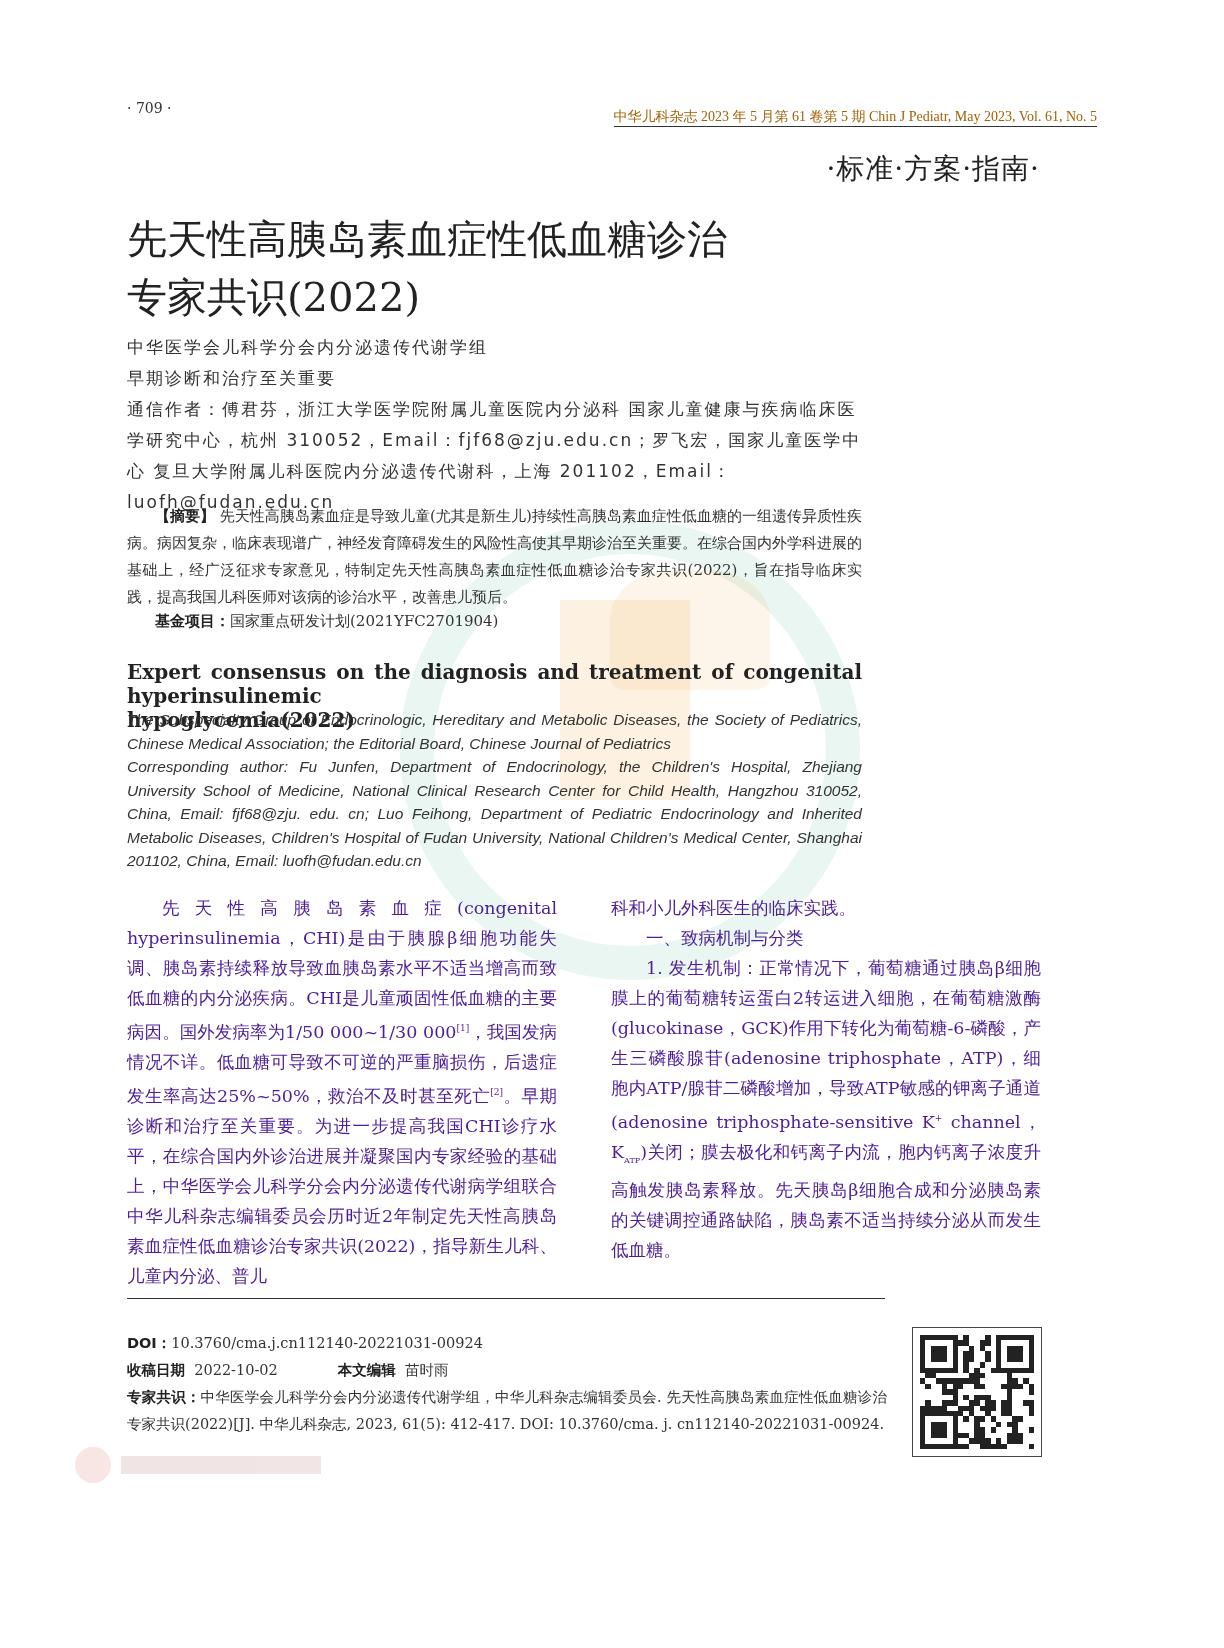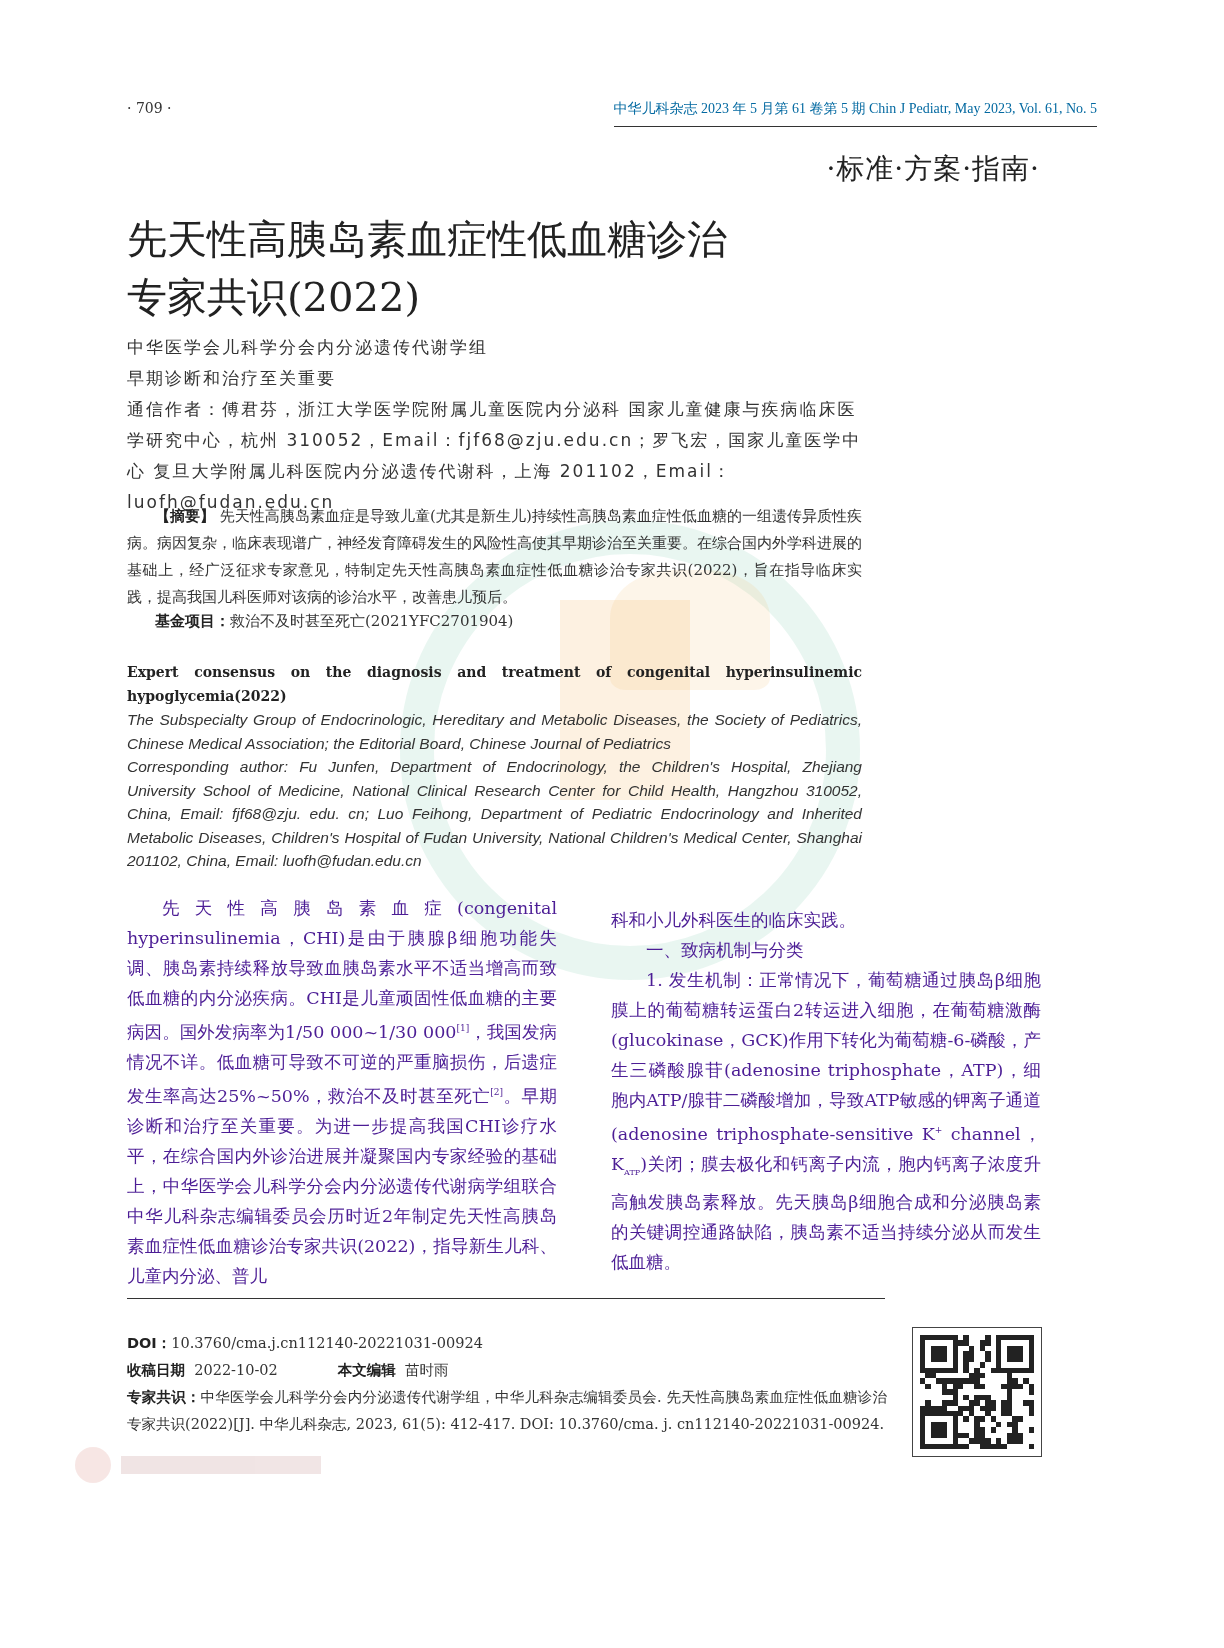--- a/index.html
+++ b/index.html
@@ -8,42 +8,42 @@
 
   .watermark { position: absolute; left: 400px; top: 520px; width: 460px; height: 460px; border-radius: 50%;
     border: 34px solid rgba(120, 200, 170, 0.16); pointer-events: none; }
   .watermark-inner { position: absolute; left: 560px; top: 600px; width: 130px; height: 200px;
     background: rgba(245, 190, 120, 0.22); pointer-events: none; }
   .watermark-inner2 { position: absolute; left: 610px; top: 570px; width: 160px; height: 120px;
     background: rgba(245, 190, 120, 0.16); border-radius: 40% 40% 10% 10%; pointer-events: none; }
 
   .running-head { position: absolute; top: 100px; left: 127px; right: 127px; height: 22px; font-size: 14px; }
   .page-no { position: absolute; left: 0; top: 0; color: #333; }
-  .journal-line { position: absolute; right: 0; top: 0; color: #0369a1; border-bottom: 1.5px solid #333; padding-bottom: 8px;
+  .journal-line { position: absolute; right: 0; top: 8px; color: #a16207; border-bottom: 1.5px solid #333; padding-bottom: 0;
     font-family: "Liberation Serif", serif; }
 
   .section-tag { position: absolute; top: 150px; right: 184px; font-size: 28px; color: #222; letter-spacing: 1px; }
 
   .title { position: absolute; top: 210px; left: 127px; font-size: 40px; line-height: 58px; color: #222; font-weight: normal; }
 
   .authors { position: absolute; top: 332px; left: 127px; width: 740px; font-size: 17px; line-height: 31px;
     color: #333; letter-spacing: 2px; font-family: "DejaVu Sans", sans-serif; }
 
   .abstract { position: absolute; top: 503px; left: 127px; width: 735px; font-size: 15px; line-height: 27px; color: #333; text-indent: 28px; text-align: justify; }
   .abstract b { font-weight: bold; color: #222; }
   .fund { position: absolute; top: 612px; left: 155px; font-size: 15px; color: #333; }
   .fund b { font-weight: bold; color: #222; }
 
-  .en-title { position: absolute; top: 660px; left: 127px; width: 735px; font-family: "DejaVu Serif", serif; font-weight: bold; font-size: 14px; line-height: 24px; text-align: justify; text-align-last: left; color: #222; }
+  .en-title { position: absolute; top: 660px; left: 127px; width: 735px; font-family: "DejaVu Serif", serif; font-weight: bold; font-size: 20px; line-height: 24px; text-align: justify; text-align-last: left; color: #222; }
   .en-title .l1 { display: block; text-align: justify; text-align-last: justify; }
   .en-body { position: absolute; top: 708px; left: 127px; width: 735px; font-family: "Liberation Sans", sans-serif; font-style: italic; font-size: 15.5px; line-height: 23.5px; color: #333; text-align: justify; }
 
   .col { position: absolute; top: 893px; width: 430px; font-size: 17.5px; line-height: 30px; color: #4c1d95; text-align: justify; }
   .col-left { left: 127px; }
-  .col-right { left: 611px; margin-top: 12px; }
+  .col-right { left: 611px; }
   .col p { text-indent: 35px; }
   .col p.noindent { text-indent: 0; }
   sup { font-size: 9px; vertical-align: super; }
 
   .footer-rule { position: absolute; top: 1298px; left: 127px; width: 758px; border-top: 1.5px solid #333; }
   .footer-meta { position: absolute; top: 1330px; left: 127px; width: 760px; font-size: 14.5px; line-height: 27px; color: #333; }
   .footer-meta b { font-weight: bold; color: #222; font-family: "DejaVu Sans", sans-serif; }
   .meta-gap { display: inline-block; width: 60px; }
   .cite-text { text-align: justify; }
 
@@ -78,21 +78,21 @@
 <div class="authors">
   <div>中华医学会儿科学分会内分泌遗传代谢学组</div>
   <div>早期诊断和治疗至关重要</div>
   <div>通信作者：傅君芬，浙江大学医学院附属儿童医院内分泌科 国家儿童健康与疾病临床医学研究中心，杭州 310052，Email：fjf68@zju.edu.cn；罗飞宏，国家儿童医学中心 复旦大学附属儿科医院内分泌遗传代谢科，上海 201102，Email：luofh@fudan.edu.cn</div>
 </div>
 
 <div class="abstract">
   <b>【摘要】</b><span> 先天性高胰岛素血症是导致儿童(尤其是新生儿)持续性高胰岛素血症性低血糖的一组遗传异质性疾病。病因复杂，临床表现谱广，神经发育障碍发生的风险性高使其早期诊治至关重要。在综合国内外学科进展的基础上，经广泛征求专家意见，特制定先天性高胰岛素血症性低血糖诊治专家共识(2022)，旨在指导临床实践，提高我国儿科医师对该病的诊治水平，改善患儿预后。</span>
 </div>
 <div class="fund">
-  <b>基金项目：</b><span>救治不及时甚至死亡(2021YFC2701904)</span>
+  <b>基金项目：</b><span>国家重点研发计划(2021YFC2701904)</span>
 </div>
 
 <div class="en-title">
   <span class="l1">Expert consensus on the diagnosis and treatment of congenital hyperinsulinemic</span>
   <span>hypoglycemia(2022)</span>
 </div>
 <div class="en-body">
   <div>The Subspecialty Group of Endocrinologic, Hereditary and Metabolic Diseases, the Society of Pediatrics, Chinese Medical Association; the Editorial Board, Chinese Journal of Pediatrics</div>
   <div>Corresponding author: Fu Junfen, Department of Endocrinology, the Children's Hospital, Zhejiang University School of Medicine, National Clinical Research Center for Child Health, Hangzhou 310052, China, Email: fjf68@zju. edu. cn; Luo Feihong, Department of Pediatric Endocrinology and Inherited Metabolic Diseases, Children's Hospital of Fudan University, National Children's Medical Center, Shanghai 201102, China, Email: luofh@fudan.edu.cn</div>
 </div>

